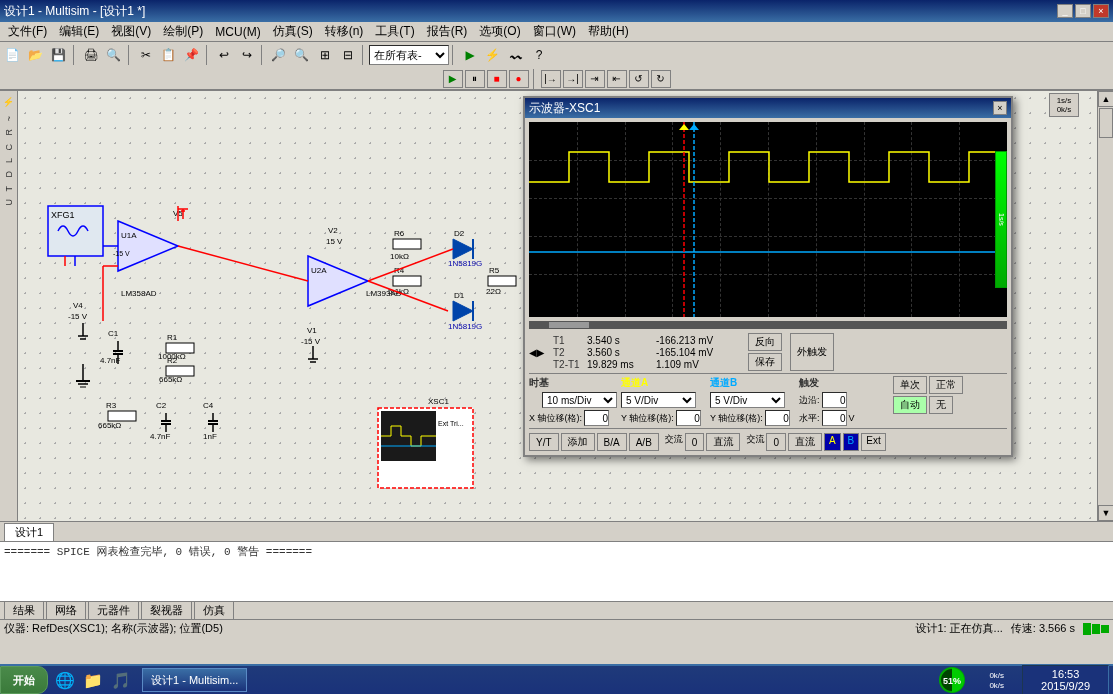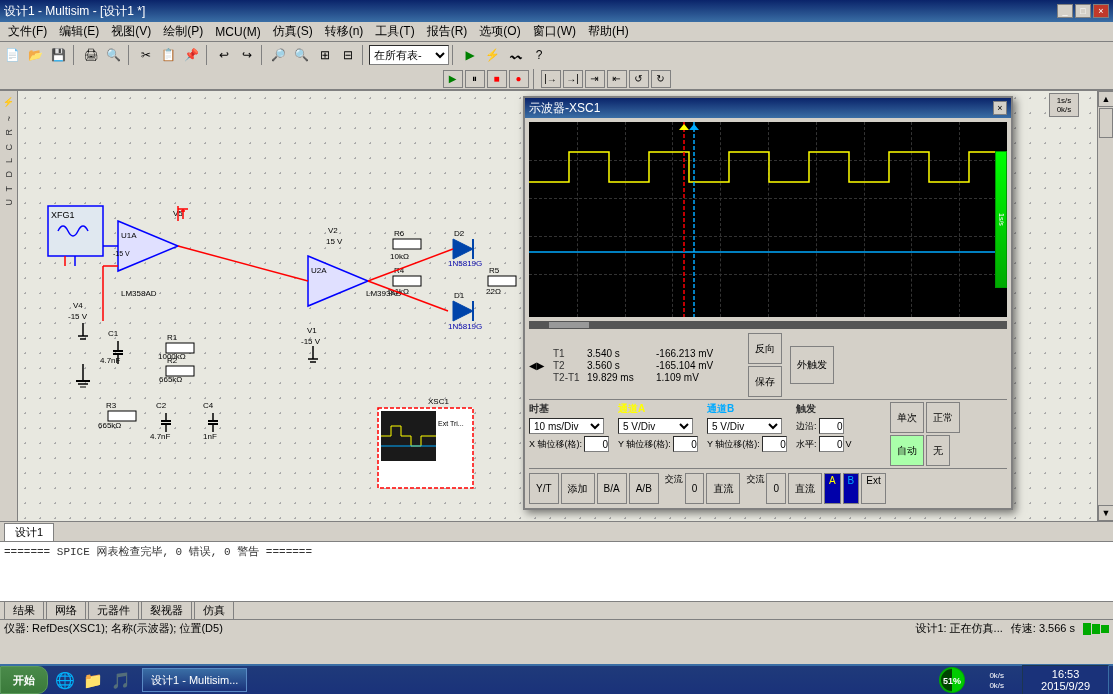--- a/index.html
+++ b/index.html
@@ -241,21 +241,21 @@
       font-size: 10px;
     }
     .osc-row {
       display: flex;
       align-items: center;
       gap: 4px;
       margin: 2px 0;
     }
     .osc-label { color: #333; min-width: 30px; font-size: 10px; }
     .osc-btn {
-      height: 31px;
+      height: 18px;
       padding: 0 6px;
       background: #d4d0c8;
       border: 1px solid #808080;
       cursor: pointer;
       font-size: 10px;
       font-family: '宋体', sans-serif;
     }
     .osc-input {
       width: 40px; height: 16px;
       background: white;
@@ -630,21 +630,21 @@
           </div>
           <button class="osc-btn" style="margin-left:4px;height:38px;">外触发</button>
         </div>
 
         <div class="osc-divider"></div>
 
         <div style="display:flex;gap:4px;align-items:flex-start;">
 
           <div style="display:flex;flex-direction:column;gap:2px;min-width:85px;">
             <span class="osc-section-label">时基</span>
-            <select class="osc-select" style="width:75px;">
+            <select class="osc-select" style="width:75px;margin-left:13px;">
               <option>10 ms/Div</option>
             </select>
             <div style="display:flex;align-items:center;gap:2px;">
               <span style="font-size:9px;">X 轴位移(格):</span>
               <input class="osc-input" type="text" value="0" style="width: 25px;">
             </div>
           </div>
 
           <div style="display:flex;flex-direction:column;gap:2px;min-width:85px;">
             <span class="osc-section-label chan-color-a">通道A</span>

